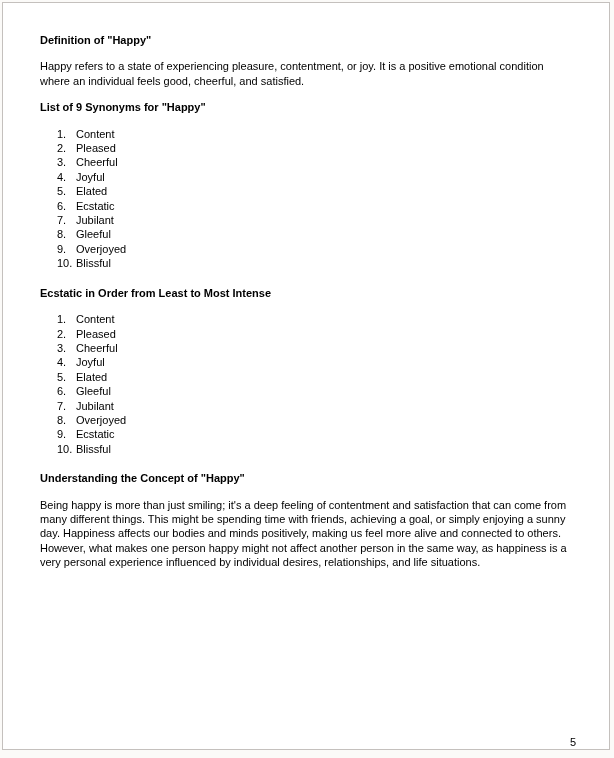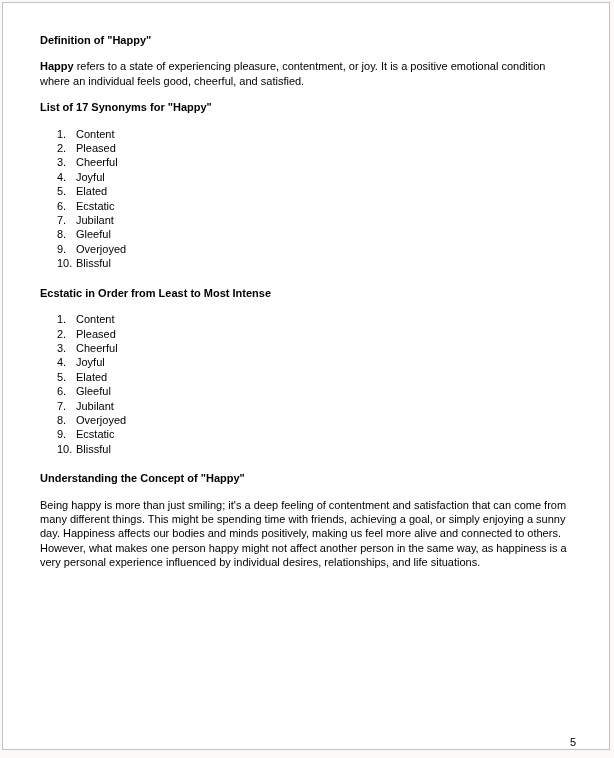--- a/index.html
+++ b/index.html
@@ -29,21 +29,21 @@
   }
   .content h3 {
     font-size: 11px;
     font-weight: bold;
     margin: 0 0 12px 0;
   }
   .content p {
     margin: 0 0 12px 0;
   }
   .content p .lead {
-    font-weight: bold;
+    font-weight: normal;
   }
   .content ol {
     list-style: none;
     margin: 3px 0 15px 0;
     padding: 0;
   }
   .content ol li {
     position: relative;
     padding-left: 36px;
   }
@@ -63,21 +63,21 @@
 </head>
 <body>
 
 <div class="page">
   <div class="content">
 
     <h3>Definition of "Happy"</h3>
 
     <p><span class="lead">Happy</span><span> refers to a state of experiencing pleasure, contentment, or joy. It is a positive emotional condition where an individual feels good, cheerful, and satisfied.</span></p>
 
-    <h3>List of 17 Synonyms for "Happy"</h3>
+    <h3>List of 9 Synonyms for "Happy"</h3>
 
     <ol>
       <li><span class="num">1.</span><span>Content</span></li>
       <li><span class="num">2.</span><span>Pleased</span></li>
       <li><span class="num">3.</span><span>Cheerful</span></li>
       <li><span class="num">4.</span><span>Joyful</span></li>
       <li><span class="num">5.</span><span>Elated</span></li>
       <li><span class="num">6.</span><span>Ecstatic</span></li>
       <li><span class="num">7.</span><span>Jubilant</span></li>
       <li><span class="num">8.</span><span>Gleeful</span></li>

